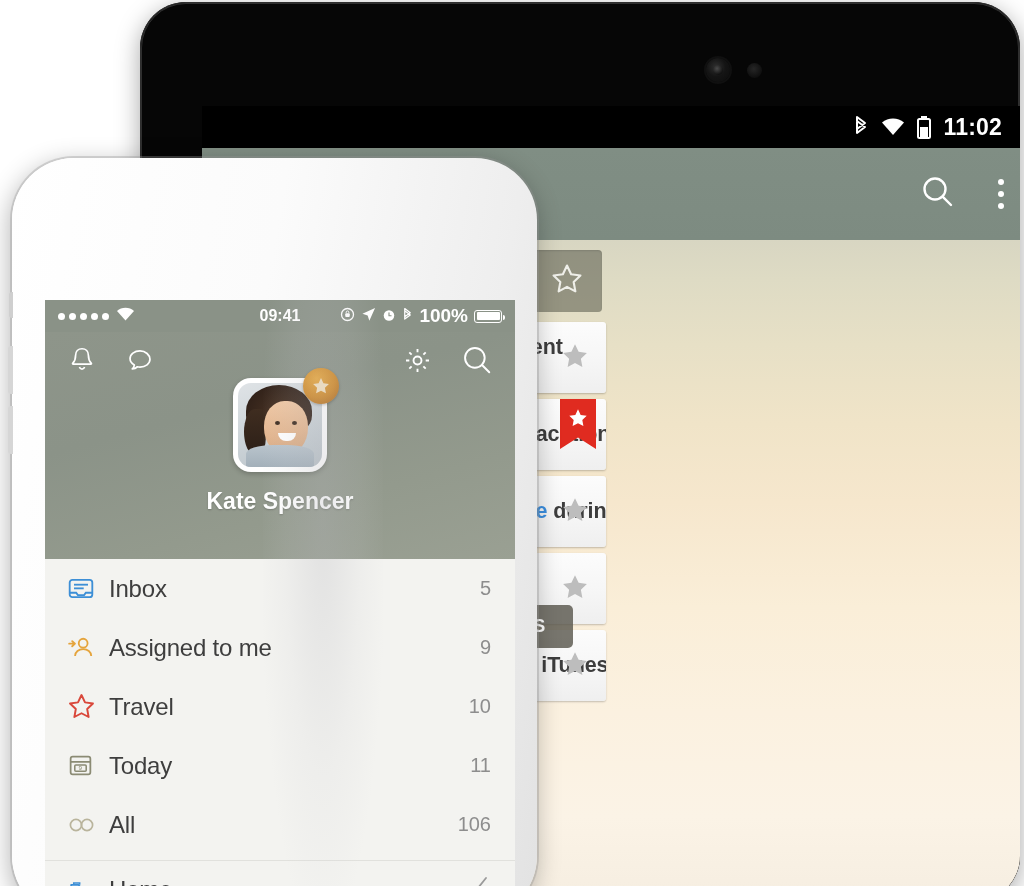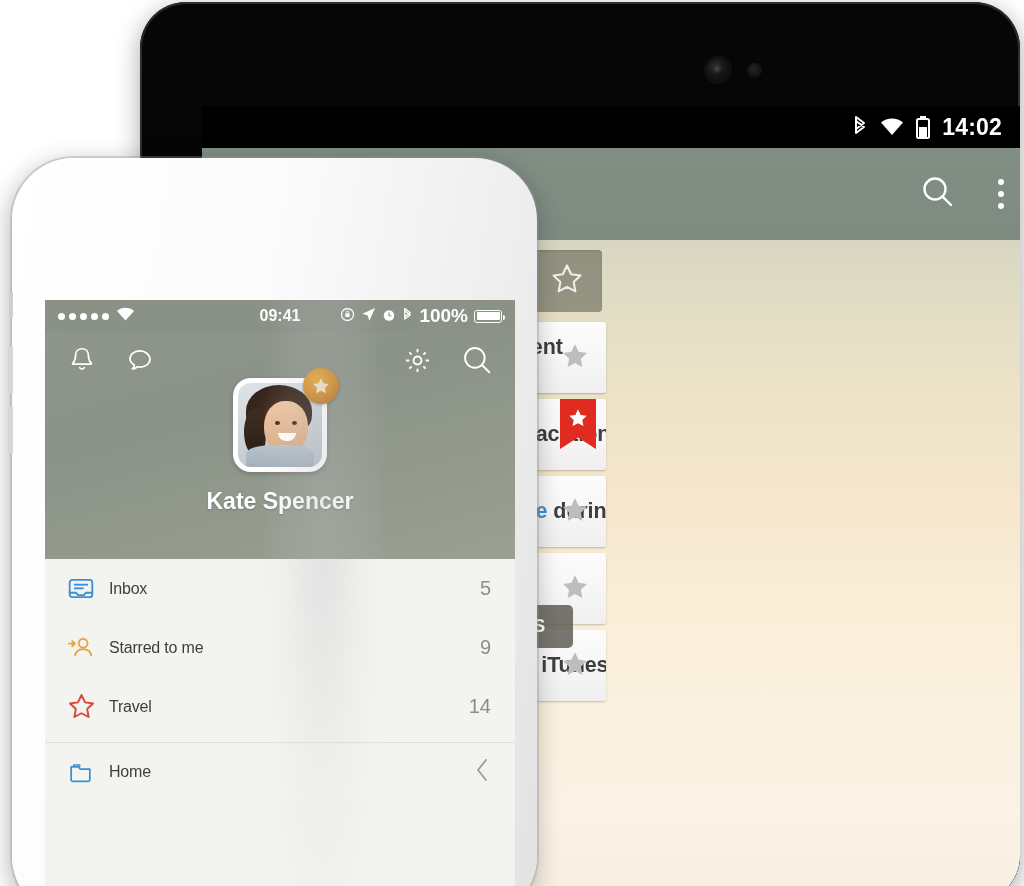--- a/index.html
+++ b/index.html
@@ -299,21 +299,21 @@
   }
 
   
   #ip-list { background: #f3f3f0; }
   .ip-row {
     display: flex; align-items: center;
     height: 59px; padding: 0 24px 0 22px;
     position: relative;
   }
   .ip-row .icon { width: 42px; flex: 0 0 42px; display: flex; align-items: center; }
-  .ip-row .label { font-size: 16px; color: #3e3e3e; letter-spacing: -.2px; }
+  .ip-row .label { font-size: 24px; color: #3e3e3e; letter-spacing: -.2px; }
   .ip-row .count { margin-left: auto; font-size: 20px; color: #8d8d8d; }
   .ip-row .chev { margin-left: auto; }
   #ip-divider { height: 1px; background: #e1e1dd; margin: 6px 0 0; }
 
   
   .ghost {
     position: absolute; left: 218px; top: 0; width: 120px; height: 100%;
     background: radial-gradient(ellipse at 50% 35%, rgba(184,184,190,.30) 0%, rgba(200,200,205,.12) 45%, rgba(255,255,255,0) 75%);
     pointer-events: none;
   }
@@ -342,21 +342,21 @@
               <path d="M12 18 L1 5.5 A17 17 0 0 1 23 5.5 Z" fill="#fff"></path>
             </svg>
         </span>
         <span class="sb-icon">
           <svg width="16" height="24" viewBox="0 0 16 24">
             <rect x="5" y="1" width="6" height="3" fill="#fff"></rect>
             <rect x="2" y="4" width="12" height="19" rx="1.5" fill="none" stroke="#fff" stroke-width="2"></rect>
             <rect x="4" y="12" width="8" height="10" fill="#fff"></rect>
           </svg>
         </span>
-        <span id="tab-time">14:02</span>
+        <span id="tab-time">11:02</span>
       </div>
 
       <div id="tab-appbar">
         <span class="tb-icon">
           <svg width="36" height="36" viewBox="0 0 36 36">
             <circle cx="15" cy="15" r="10.5" fill="none" stroke="#fff" stroke-width="2.4"></circle>
             <line x1="22.6" y1="22.6" x2="31" y2="31" stroke="#fff" stroke-width="2.4" stroke-linecap="round"></line>
           </svg>
         </span>
         <span id="tab-overflow">
@@ -587,35 +587,57 @@
         </div>
 
         <div class="ip-row">
           <span class="icon">
             <svg width="28" height="28" viewBox="0 0 26 26">
               <circle cx="15" cy="8.5" r="4.1" fill="none" stroke="#e5a43c" stroke-width="1.7"></circle>
               <path d="M7.5 20.5c0-4 3.4-6.4 7.5-6.4s7.5 2.4 7.5 6.4" fill="none" stroke="#e5a43c" stroke-width="1.7"></path>
               <path d="M2 9h5M4.8 6.6 7.4 9 4.8 11.4" fill="none" stroke="#e5a43c" stroke-width="1.7" stroke-linecap="round" stroke-linejoin="round"></path>
             </svg>
           </span>
-          <span class="label">Starred to me</span>
+          <span class="label">Assigned to me</span>
           <span class="count">9</span>
         </div>
 
         <div class="ip-row">
           <span class="icon">
             <svg width="29" height="29" viewBox="0 0 24 24">
                 <path d="M12 2.5l2.9 6.1 6.6.9-4.8 4.6 1.2 6.6L12 17.6 6.1 20.7l1.2-6.6L2.5 9.5l6.6-.9z" fill="none" stroke="#d9483b" stroke-width="1.6" stroke-linejoin="round"></path>
               </svg>
           </span>
           <span class="label">Travel</span>
-          <span class="count">14</span>
-        </div>
-
-
+          <span class="count">10</span>
+        </div>
+
+        <div class="ip-row">
+          <span class="icon">
+            <svg width="27" height="27" viewBox="0 0 26 26">
+              <rect x="3.5" y="4.5" width="19" height="17" rx="2" fill="none" stroke="#8b8b74" stroke-width="1.7"></rect>
+              <line x1="3.5" y1="9.5" x2="22.5" y2="9.5" stroke="#8b8b74" stroke-width="1.7"></line>
+              <rect x="7.5" y="12.5" width="11" height="6" rx="1" fill="none" stroke="#8b8b74" stroke-width="1.5"></rect>
+              <text x="11" y="17.6" font-size="6" fill="#8b8b74" font-family="Liberation Sans, sans-serif">9</text>
+            </svg>
+          </span>
+          <span class="label">Today</span>
+          <span class="count">11</span>
+        </div>
+
+        <div class="ip-row">
+          <span class="icon">
+            <svg width="30" height="22" viewBox="0 0 30 20">
+              <circle cx="9" cy="10" r="5.6" fill="none" stroke="#b9b49c" stroke-width="1.7"></circle>
+              <circle cx="20" cy="10" r="5.6" fill="none" stroke="#b9b49c" stroke-width="1.7"></circle>
+            </svg>
+          </span>
+          <span class="label">All</span>
+          <span class="count">106</span>
+        </div>
 
         <div id="ip-divider"></div>
 
         <div class="ip-row" style="height:58px">
           <span class="icon">
             <svg width="27" height="27" viewBox="0 0 26 26">
               <path d="M4 7.5h7l1.8 2.2H22v10.3a1.5 1.5 0 0 1-1.5 1.5h-15A1.5 1.5 0 0 1 4 20V7.5z" fill="none" stroke="#3d8fd6" stroke-width="1.7" stroke-linejoin="round"></path>
               <path d="M6.5 7.5V5.8h5.7v1.7" fill="none" stroke="#3d8fd6" stroke-width="1.5"></path>
             </svg>
           </span>

